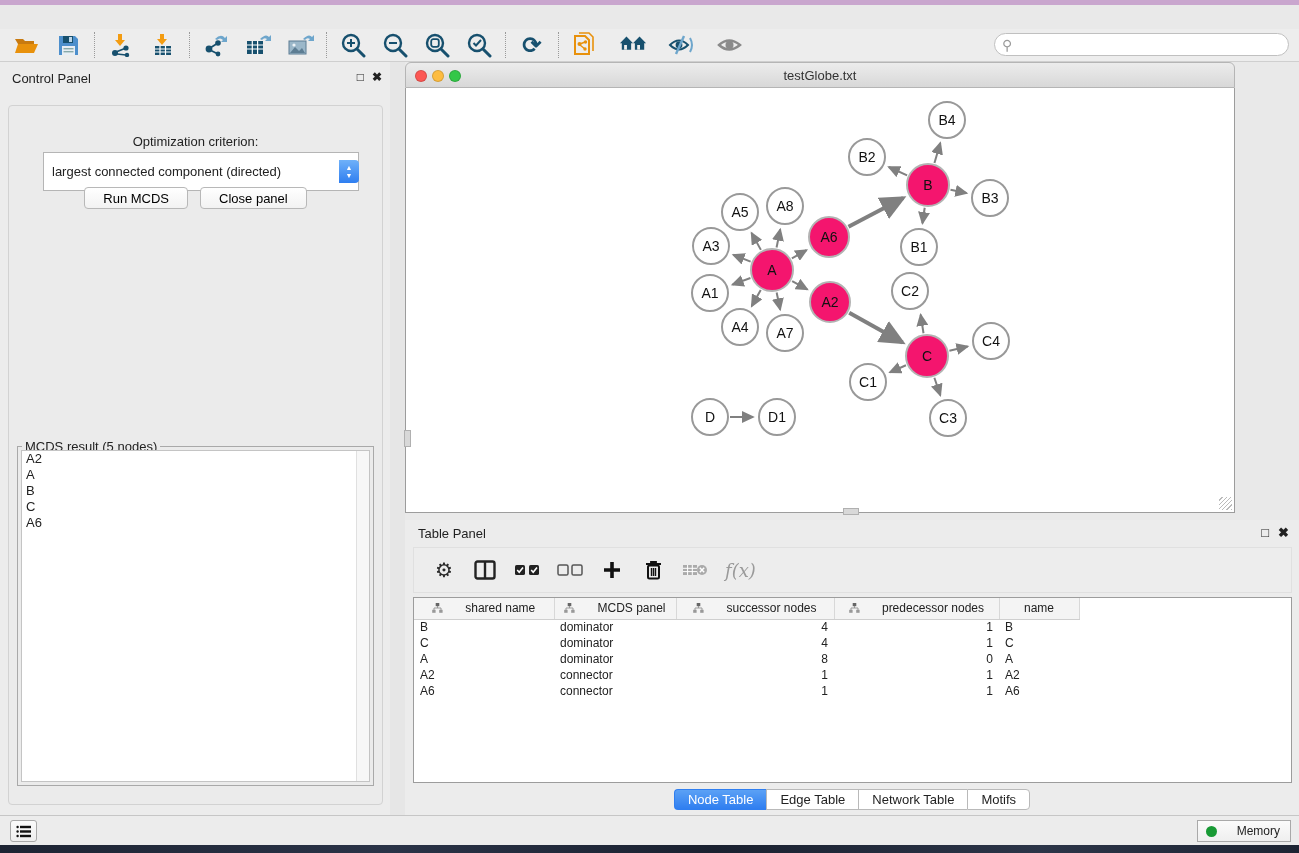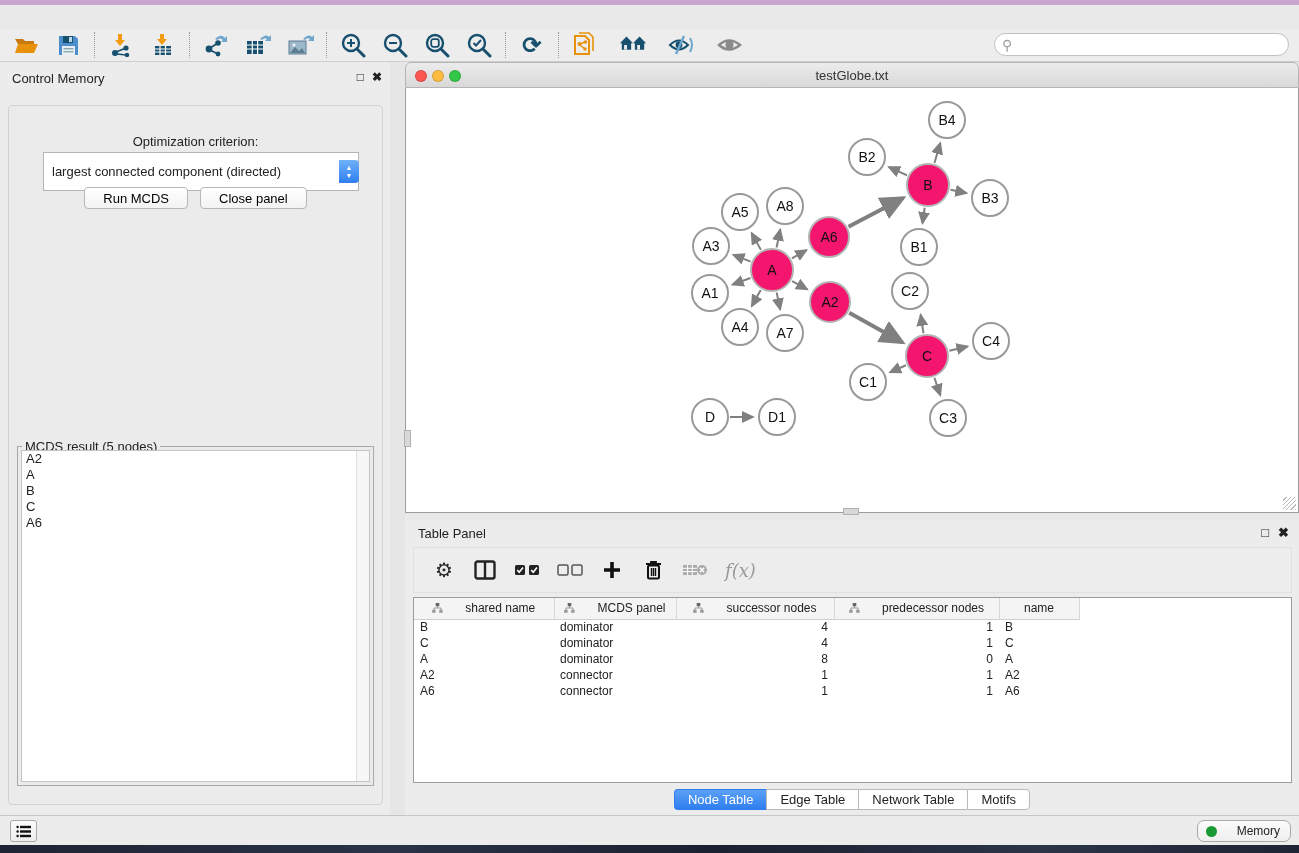--- a/index.html
+++ b/index.html
@@ -62,21 +62,21 @@
   .groupbox { position:absolute; left:8px; right:8px; top:340px; height:340px;
     border:1px solid #a9a9a9; }
   .groupbox .gb-label { position:absolute; top:-8px; left:4px; background:#ebebeb; padding:0 3px; font-size:13px; }
   .result-list { position:absolute; inset:3px; background:#fff; border:1px solid #c4c4c4;
     overflow:hidden; font-size:13px; }
   .result-list .item { padding:0 4px; line-height:16px; }
   .result-scroll { position:absolute; top:4px; bottom:4px; right:4px; width:13px;
     background:#f7f7f7; border-left:1px solid #e0e0e0; }
 
   
-  .net-window { position:absolute; left:405px; top:62px; width:894px; height:451px; }
+  .net-window { position:absolute; left:405px; top:62px; width:830px; height:451px; }
   .net-titlebar { position:absolute; left:0; top:0; right:0; height:26px;
     background:linear-gradient(#ececec,#d8d8d8); border:1px solid #b5b5b5;
     border-radius:6px 6px 0 0; }
   .net-titlebar .traffic { left:9px; top:7px; gap:5px; }
   .net-titlebar .light { width:12px; height:12px; }
   .net-title { position:absolute; left:0; right:0; top:5px; text-align:center; font-size:13px; color:#333; }
   .net-canvas { position:absolute; left:0; top:26px; right:0; bottom:0; background:#fff;
     border:1px solid #9c9c9c; border-top:none; }
   .net-canvas svg { position:absolute; left:0; top:0; }
   .gnode { position:absolute; border-radius:50%; display:flex; align-items:center; justify-content:center;
@@ -106,21 +106,21 @@
   table.grid td { height:16px; padding:0 6px; white-space:nowrap; }
   td.num { text-align:right; padding-right:10px; }
   .tp-tabs { position:absolute; left:0; right:0; bottom:5px; display:flex; justify-content:center; }
   
   .statusbar { position:absolute; left:0; top:815px; width:1299px; height:30px; background:#ececec;
     border-top:1px solid #c6c6c6; }
   .list-btn { position:absolute; left:10px; top:4px; width:27px; height:22px;
     background:linear-gradient(#fbfbfb,#eee); border:1px solid #a9a9a9; border-radius:3px;
     display:flex; align-items:center; justify-content:center; }
   .memory-btn { position:absolute; right:8px; top:4px; height:22px; padding:0 10px 0 8px;
-    background:linear-gradient(#fbfbfb,#efefef); border:1px solid #a9a9a9; border-radius:7px;
+    background:linear-gradient(#fbfbfb,#efefef); border:1px solid #a9a9a9; border-radius:0;
     display:flex; align-items:center; gap:20px; font-size:12px; }
   .memory-dot { width:11px; height:11px; border-radius:50%; background:#189a35; }
   .desktop-bottom { position:absolute; left:0; top:845px; width:1299px; height:8px;
     background:linear-gradient(90deg,#1d2433,#2a3347 30%,#1a2130 55%,#2c3548 80%,#1d2433); }
   .gap-strip { position:absolute; left:390px; top:62px; width:15px; height:753px; background:#e6e6e6; }
 </style>
 </head>
 <body>
 
 <div class="app">
@@ -274,21 +274,21 @@
       <div class="search-field">
         <span class="mag">⚲</span>
         <input type="text" placeholder="" style="">
       </div>
     </div>
   </div>
 
   <div class="gap-strip"></div>
 
   <div class="control-panel">
-    <div class="panel-head">Control Memory</div>
+    <div class="panel-head">Control Panel</div>
     <div class="panel-ctrls">
       <span>□</span>
       <span>✖</span>
     </div>
     <div class="cp-body">
       <div class="opt-label">Optimization criterion:</div>
       <div class="criterion">
         <span class="val">largest connected component (directed)</span>
         <span class="stepper">
             <span>▲</span>

